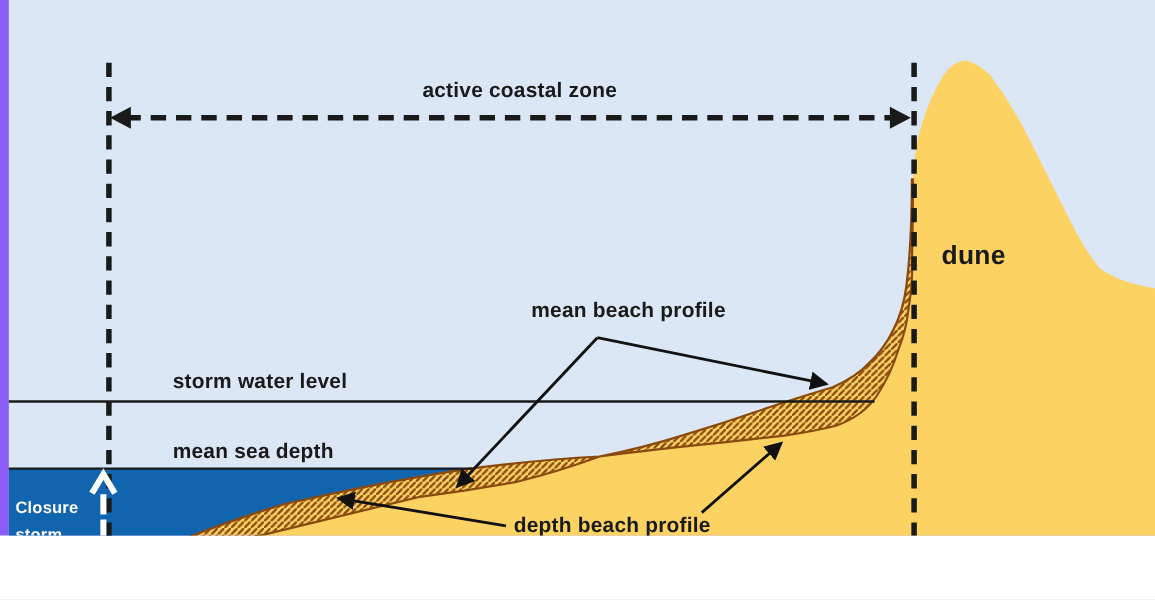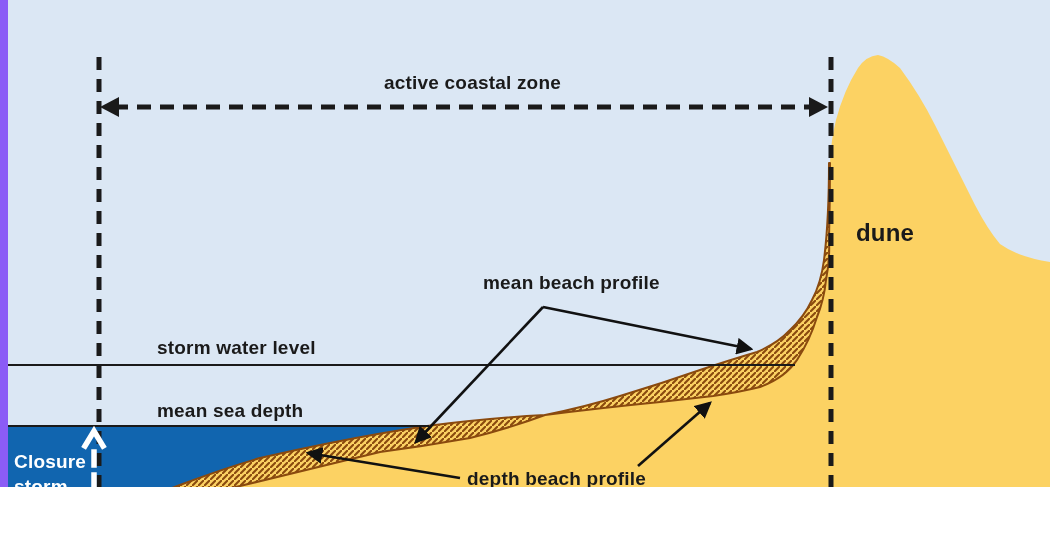--- a/index.html
+++ b/index.html
@@ -16,21 +16,21 @@
     font-weight:bold;
     font-size:19px;
     color:#1a1a1a;
     white-space:nowrap;
     letter-spacing:.2px;
   }
   .lbl-dune{font-size:24px;}
   .lbl-closure{
     color:#ffffff;
     line-height:25px;
-    font-size:19px;
+    font-size:15px;
   }
 </style>
 </head>
 <body>
 
 <div class="stage">
 
   <svg width="1050" height="545" viewBox="0 0 1050 545">
     <defs>
       <pattern id="hatch" patternUnits="userSpaceOnUse" width="6" height="6">

